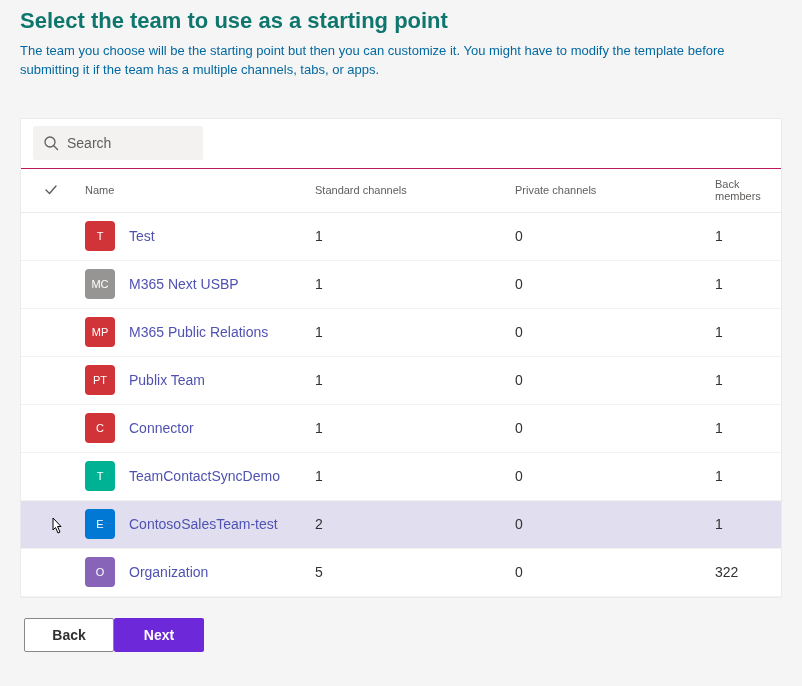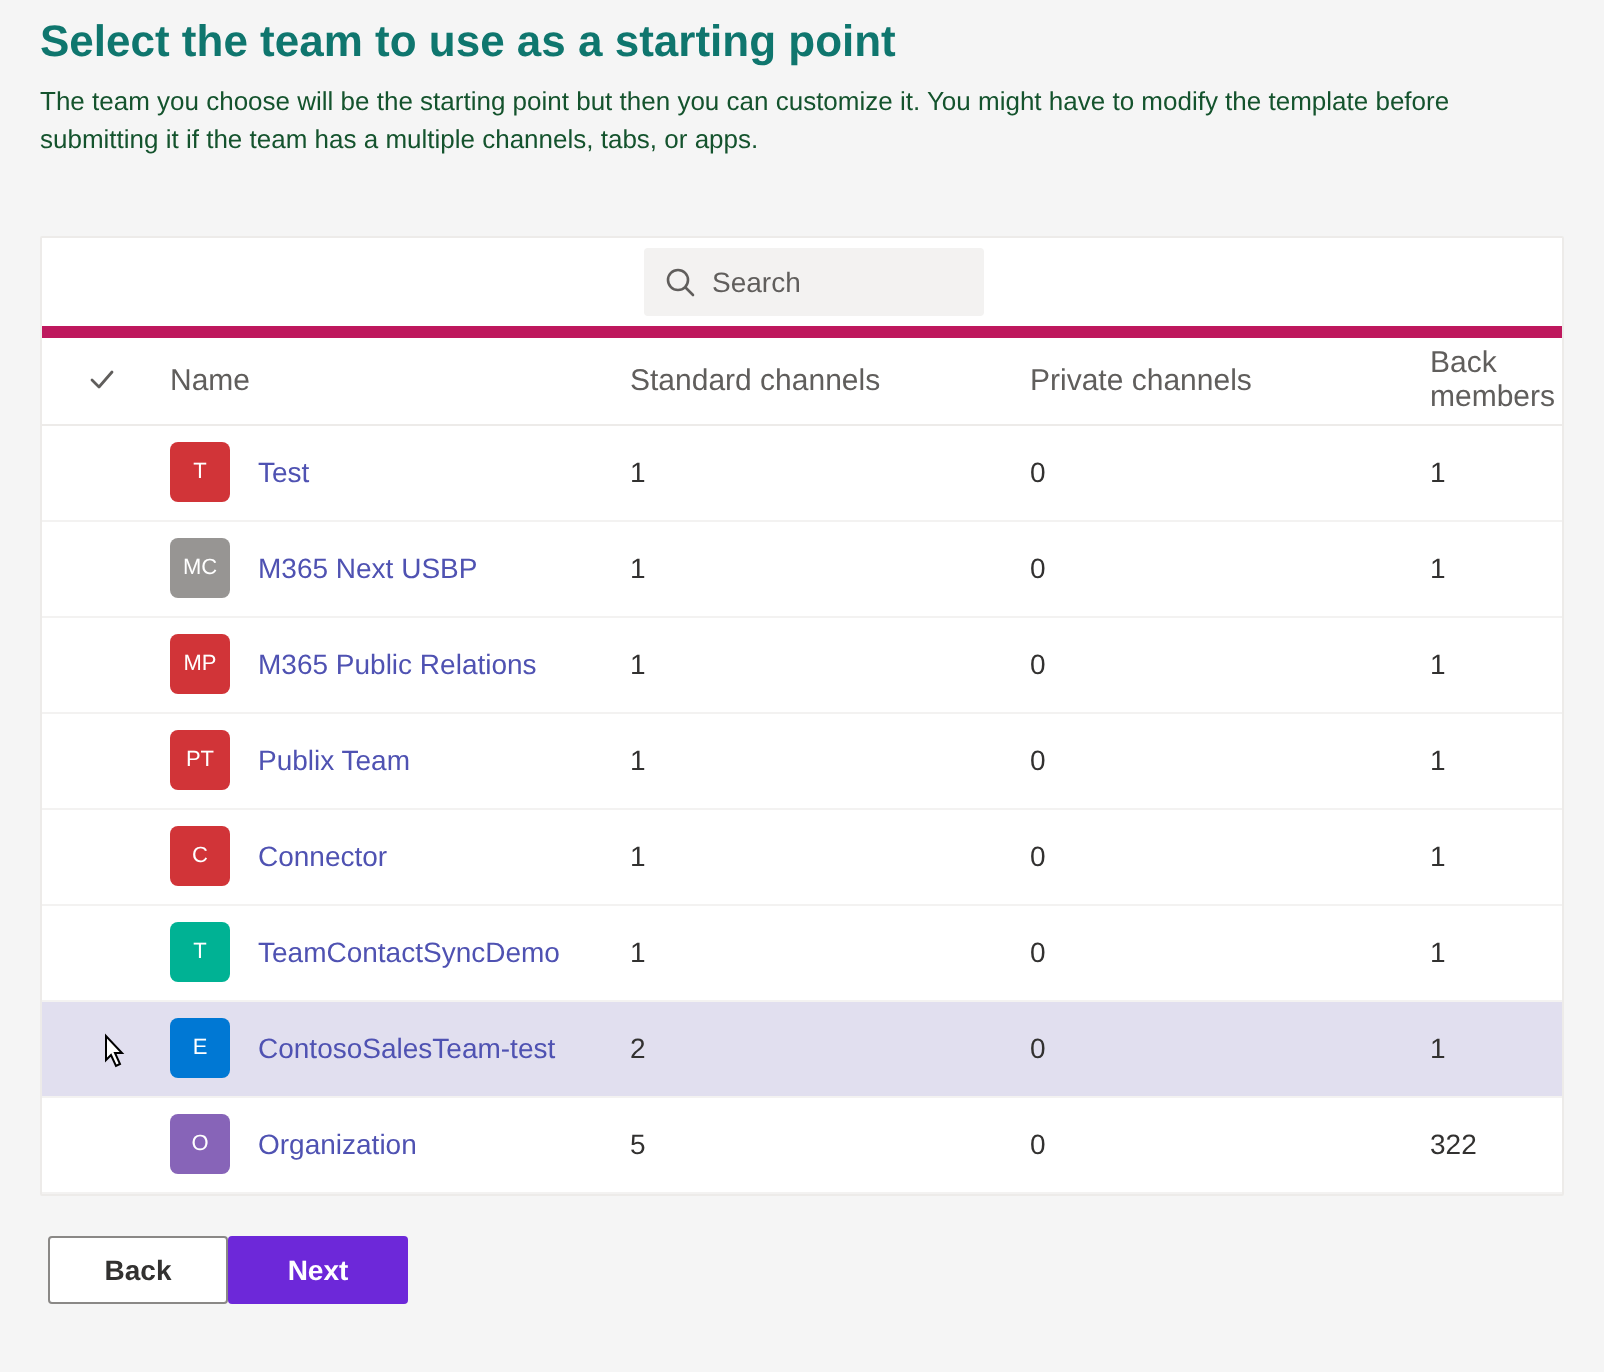--- a/index.html
+++ b/index.html
@@ -16,38 +16,38 @@
     }
     .page-title {
       font-size: 22px;
       font-weight: 600;
       color: #0f766e;
       padding-top: 8px;
       padding-bottom: 8px;
     }
     .page-subtitle {
       font-size: 13px;
-      color: #14532d;
+      color: #0369a1;
       line-height: 1.45;
       padding-bottom: 20px;
       max-width: 760px;
     }
     .panel {
       background: #ffffff;
       margin-top: 18px;
       border: 1px solid #edebe9;
       border-radius: 1px;
     }
     .toolbar {
       height: 50px;
       display: flex;
-      justify-content: center;
+      justify-content: flex-start;
       align-items: center;
       padding: 0 0 0 12px;
-      border-bottom: 6px solid #be185d;
+      border-bottom: 1px solid #be185d;
     }
     .search-wrap {
       display: flex;
       align-items: center;
       background: #f3f2f1;
       height: 34px;
       width: 170px;
       padding: 0 10px;
       border-radius: 2px;
       gap: 8px;
@@ -67,21 +67,21 @@
       width: 100%;
     }
     .thead, .row {
       display: grid;
       grid-template-columns: 60px 230px 200px 200px 1fr;
       align-items: center;
     }
     .thead {
       height: 44px;
       border-bottom: 1px solid #edebe9;
-      font-size: 15px;
+      font-size: 11px;
       color: #605e5c;
     }
     .thead .th { padding: 0 4px; }
     .thead .th.members { text-align: left; }
     .check-col {
       display: flex;
       align-items: center;
       justify-content: center;
     }
     .row {

